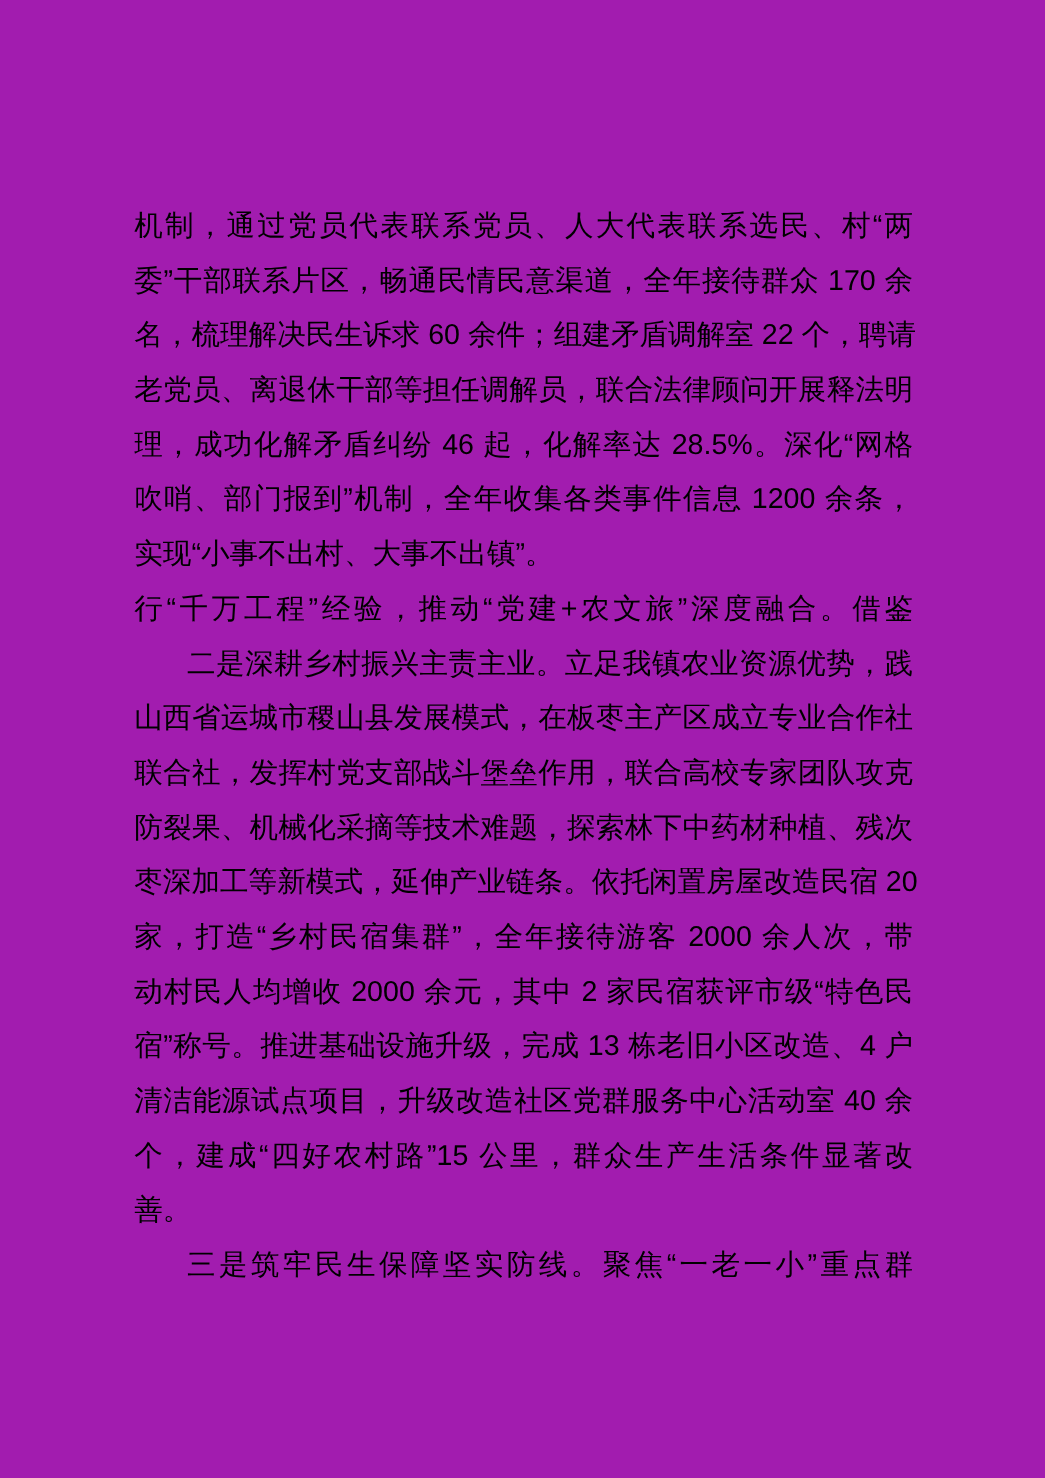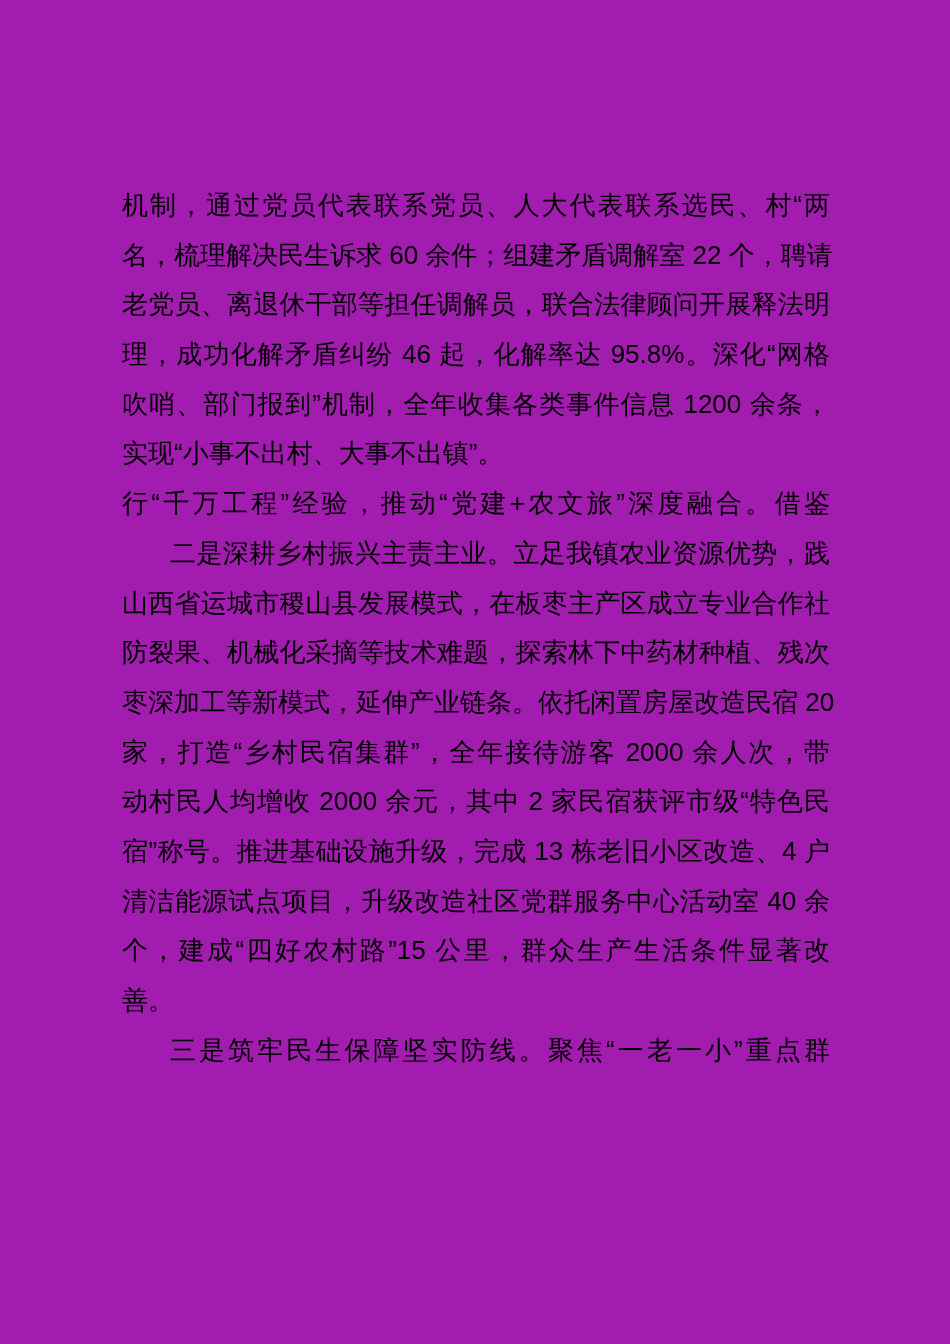--- a/index.html
+++ b/index.html
@@ -38,28 +38,30 @@
     text-align: left;
     text-align-last: left;
   }
 </style>
 </head>
 <body>
 
 <div class="page">
   <div class="text-block">
     <div class="line">机制，通过党员代表联系党员、人大代表联系选民、村“两</div>
+    <div class="line">委”干部联系片区，畅通民情民意渠道，全年接待群众 170 余</div>
     <div class="line">名，梳理解决民生诉求 60 余件；组建矛盾调解室 22 个，聘请</div>
     <div class="line">老党员、离退休干部等担任调解员，联合法律顾问开展释法明</div>
-    <div class="line">理，成功化解矛盾纠纷 46 起，化解率达 95.8%。深化“网格</div>
+    <div class="line">理，成功化解矛盾纠纷 46 起，化解率达 28.5%。深化“网格</div>
     <div class="line">吹哨、部门报到”机制，全年收集各类事件信息 1200 余条，</div>
     <div class="line para-end">实现“小事不出村、大事不出镇”。</div>
     <div class="line">行“千万工程”经验，推动“党建+农文旅”深度融合。借鉴</div>
     <div class="line indent">二是深耕乡村振兴主责主业。立足我镇农业资源优势，践</div>
     <div class="line">山西省运城市稷山县发展模式，在板枣主产区成立专业合作社</div>
+    <div class="line">联合社，发挥村党支部战斗堡垒作用，联合高校专家团队攻克</div>
     <div class="line">防裂果、机械化采摘等技术难题，探索林下中药材种植、残次</div>
     <div class="line">枣深加工等新模式，延伸产业链条。依托闲置房屋改造民宿 20</div>
     <div class="line">家，打造“乡村民宿集群”，全年接待游客 2000 余人次，带</div>
     <div class="line">动村民人均增收 2000 余元，其中 2 家民宿获评市级“特色民</div>
     <div class="line">宿”称号。推进基础设施升级，完成 13 栋老旧小区改造、4 户</div>
     <div class="line">清洁能源试点项目，升级改造社区党群服务中心活动室 40 余</div>
     <div class="line">个，建成“四好农村路”15 公里，群众生产生活条件显著改</div>
     <div class="line para-end">善。</div>
     <div class="line indent">三是筑牢民生保障坚实防线。聚焦“一老一小”重点群</div>
   </div>

